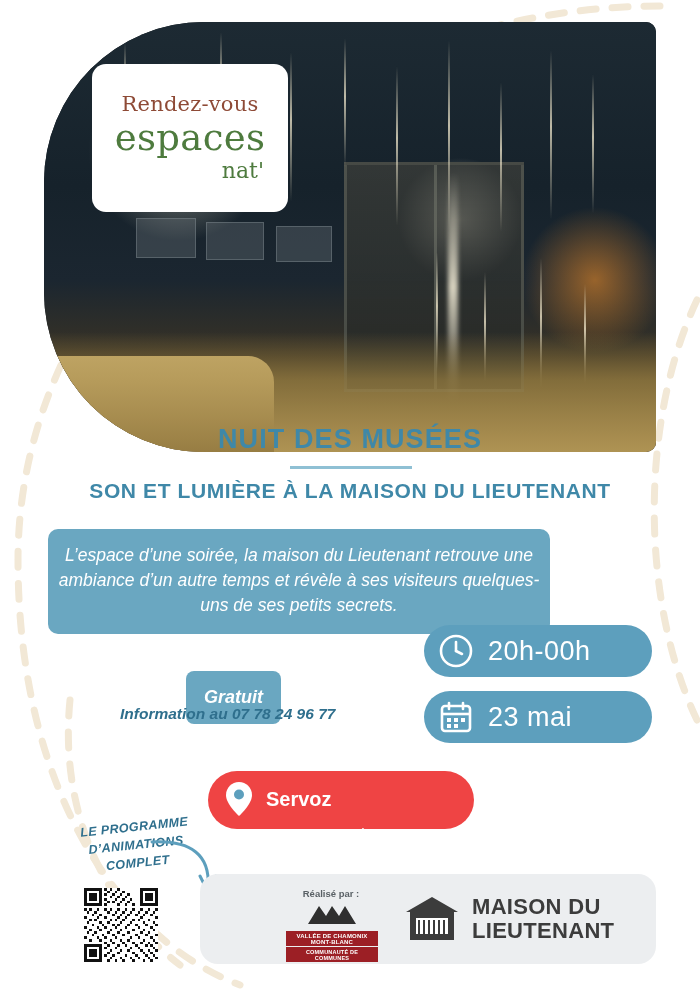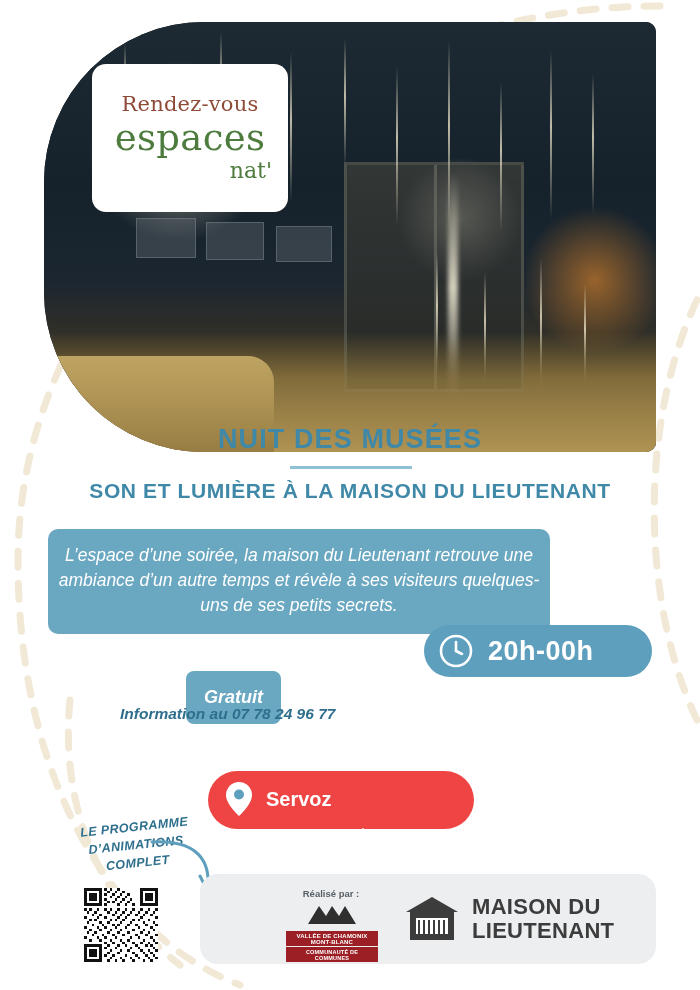--- a/index.html
+++ b/index.html
@@ -86,21 +86,21 @@
     left: 92px; top: 64px;
     width: 196px; height: 148px;
     background: #ffffff;
     border-radius: 14px;
     display: flex; flex-direction: column;
     align-items: center; justify-content: center;
     line-height: 1;
   }
   .logo-l1 { font-family: "DejaVu Serif", serif; font-size: 21px; color: #8e4a36; letter-spacing: .2px; }
   .logo-l2 { font-family: "DejaVu Serif", serif; font-size: 37px; color: #4e7b3e; margin-top: 4px; letter-spacing: .3px; }
-  .logo-l3 { font-family: "DejaVu Serif", serif; font-size: 22px; color: #4e7b3e; margin-top: 4px; align-self: flex-end; margin-right: 16px; }
+  .logo-l3 { font-family: "DejaVu Serif", serif; font-size: 22px; color: #4e7b3e; margin-top: 4px; align-self: flex-end; margin-right: 24px; }
 
   
   .title-main {
     position: absolute; left: 0; top: 424px; width: 700px;
     text-align: center;
     font-size: 27px; font-weight: bold; letter-spacing: 1.1px;
     color: #3f88a8;
   }
   .title-rule {
     position: absolute; left: 290px; top: 466px;
@@ -133,21 +133,21 @@
     color: #ffffff;
     border-radius: 26px;
     display: flex; align-items: center;
     padding: 0 26px 0 14px;
   }
   .chip .ico {
     width: 36px; height: 36px;
     display: flex; align-items: center; justify-content: center;
     margin-right: 14px;
   }
-  .chip .txt { font-size: 27px; font-weight: bold; letter-spacing: .5px; }
+  .chip .txt { font-size: 27px; font-weight: normal; letter-spacing: .5px; }
 
   .chip-time { left: 424px; top: 625px; width: 228px; height: 52px; }
   .chip-date { left: 424px; top: 691px; width: 228px; height: 52px; }
 
   .chip-free {
     position: absolute; left: 186px; top: 671px;
     background: #6aa7c1; color: #fff;
     border-radius: 8px;
     padding: 16px 18px;
     font-size: 18px; font-style: italic; font-weight: bold;
@@ -277,20 +277,36 @@
     <span class="ico">
       <svg width="34" height="34" viewBox="0 0 34 34">
         <circle cx="17" cy="17" r="15" fill="none" stroke="#ffffff" stroke-width="2.6"></circle>
         <line x1="17" y1="17" x2="17" y2="8" stroke="#ffffff" stroke-width="2.6" stroke-linecap="round"></line>
         <line x1="17" y1="17" x2="23" y2="20" stroke="#ffffff" stroke-width="2.6" stroke-linecap="round"></line>
       </svg>
     </span>
     <span class="txt">20h-00h</span>
   </div>
 
+  <div class="chip chip-date">
+    <span class="ico">
+      <svg width="34" height="34" viewBox="0 0 34 34">
+        <rect x="3" y="6" width="28" height="25" rx="3" fill="none" stroke="#ffffff" stroke-width="2.6"></rect>
+        <line x1="3" y1="14" x2="31" y2="14" stroke="#ffffff" stroke-width="2.6"></line>
+        <line x1="10" y1="3" x2="10" y2="9" stroke="#ffffff" stroke-width="2.6" stroke-linecap="round"></line>
+        <line x1="24" y1="3" x2="24" y2="9" stroke="#ffffff" stroke-width="2.6" stroke-linecap="round"></line>
+        <rect x="8" y="18" width="4" height="4" fill="#ffffff"></rect>
+        <rect x="15" y="18" width="4" height="4" fill="#ffffff"></rect>
+        <rect x="22" y="18" width="4" height="4" fill="#ffffff"></rect>
+        <rect x="8" y="24" width="4" height="4" fill="#ffffff"></rect>
+        <rect x="15" y="24" width="4" height="4" fill="#ffffff"></rect>
+      </svg>
+    </span>
+    <span class="txt">23 mai</span>
+  </div>
 
   <div class="chip-free">Gratuit</div>
   <div class="info-phone">Information au  07 78 24 96 77</div>
 
   <div class="chip-place">
     <span class="ico">
       <svg width="30" height="38" viewBox="0 0 30 38">
         <path d="M15 2 C7.8 2 2 7.8 2 15 c0 9.5 13 21 13 21 s13 -11.5 13 -21 C28 7.8 22.2 2 15 2 z" fill="#ffffff"></path>
         <circle cx="15" cy="14.5" r="5" fill="#5d9fbd"></circle>
       </svg>

